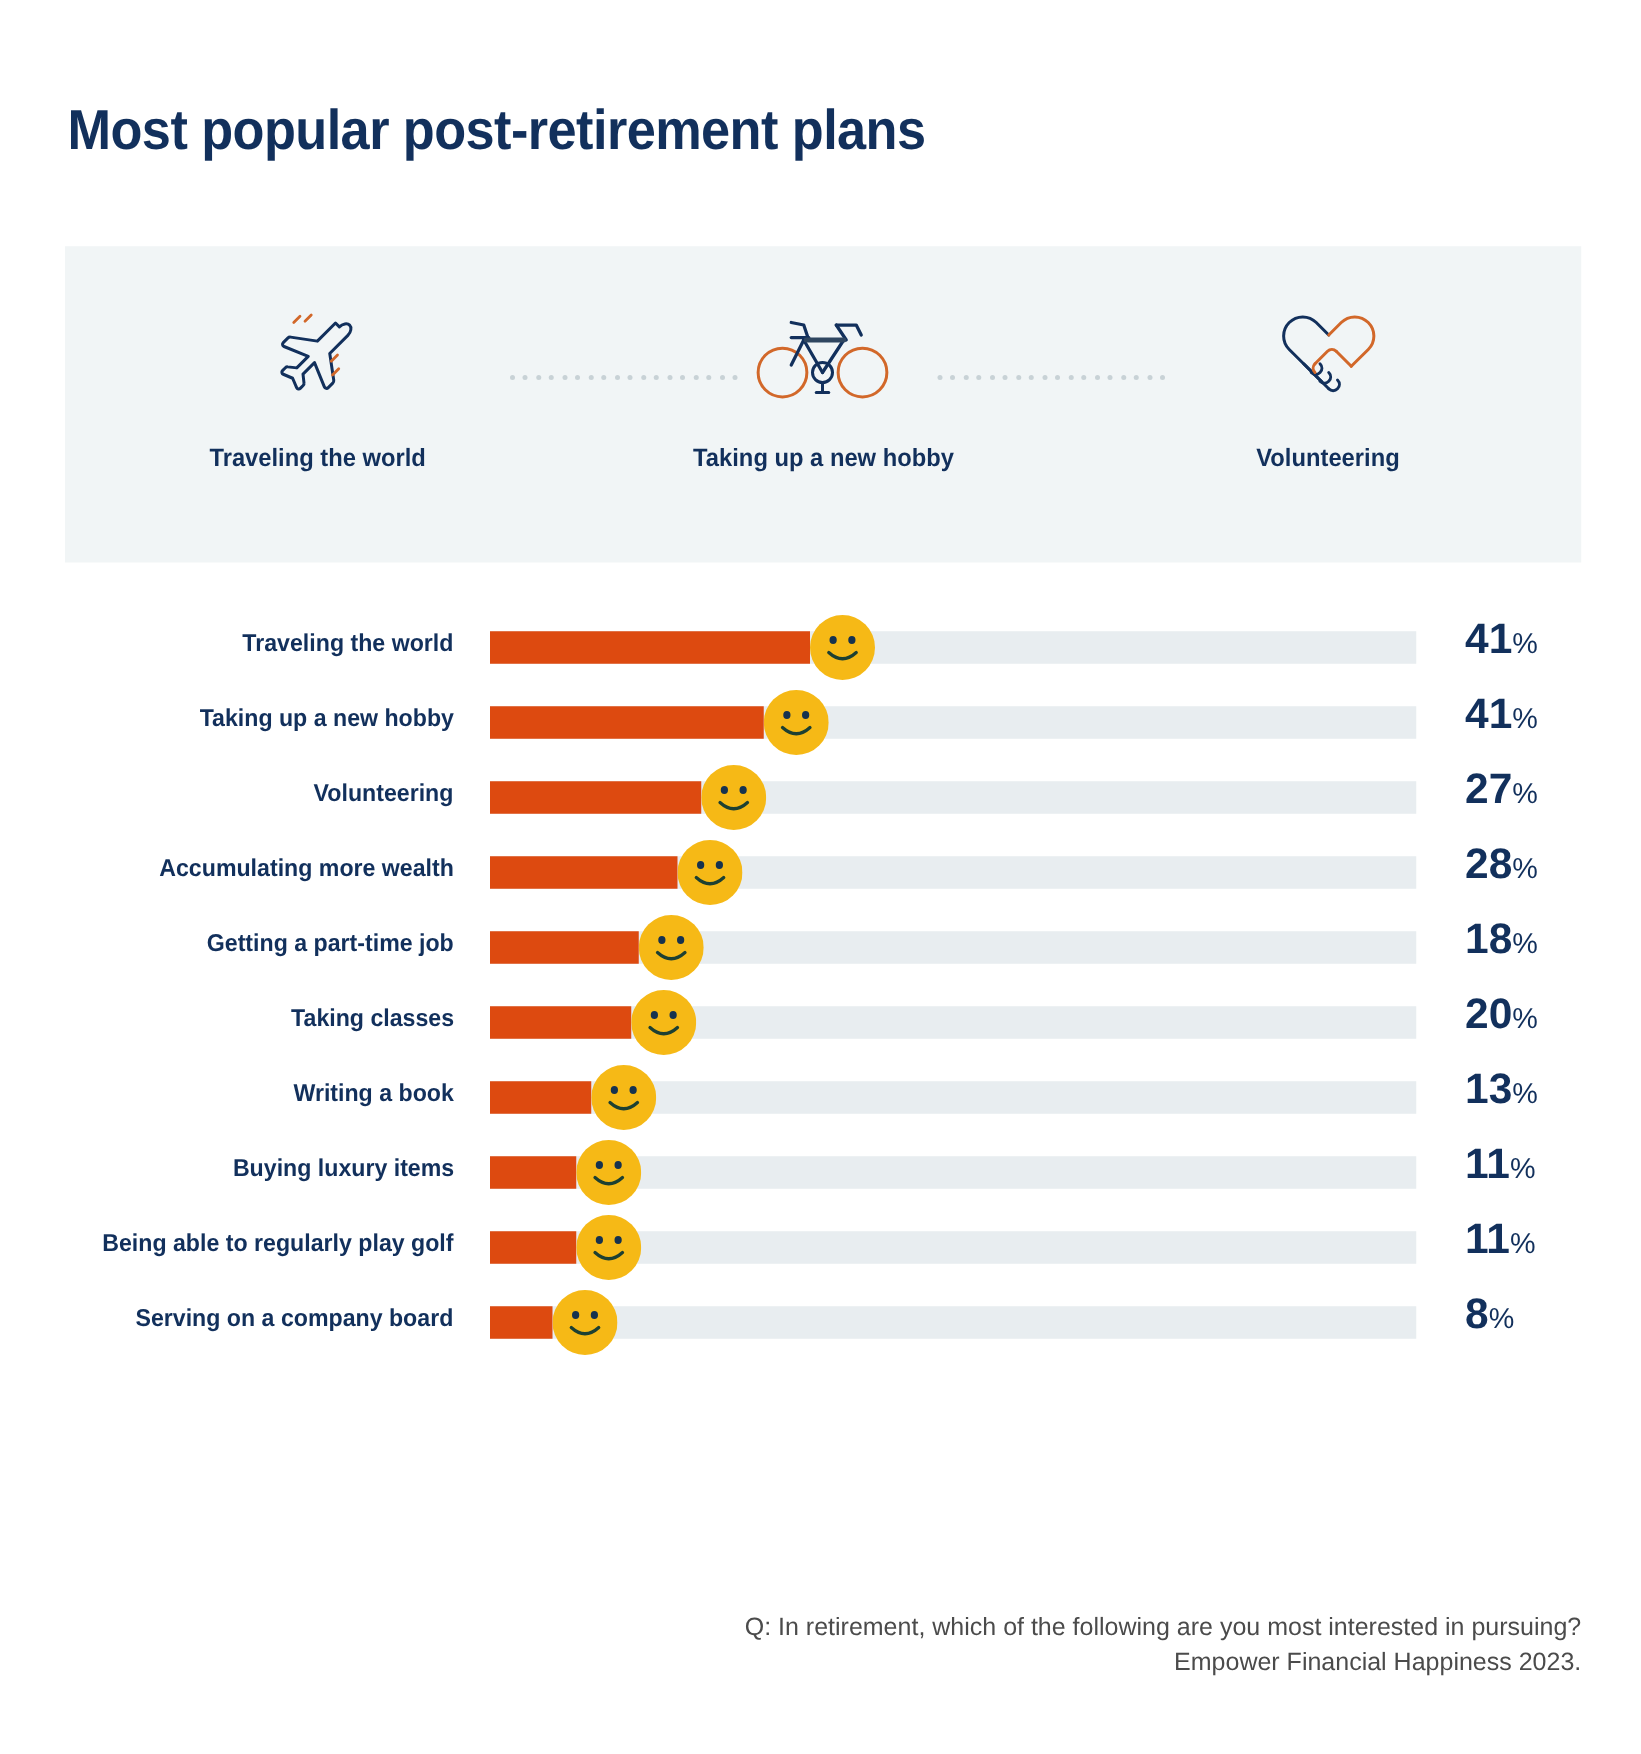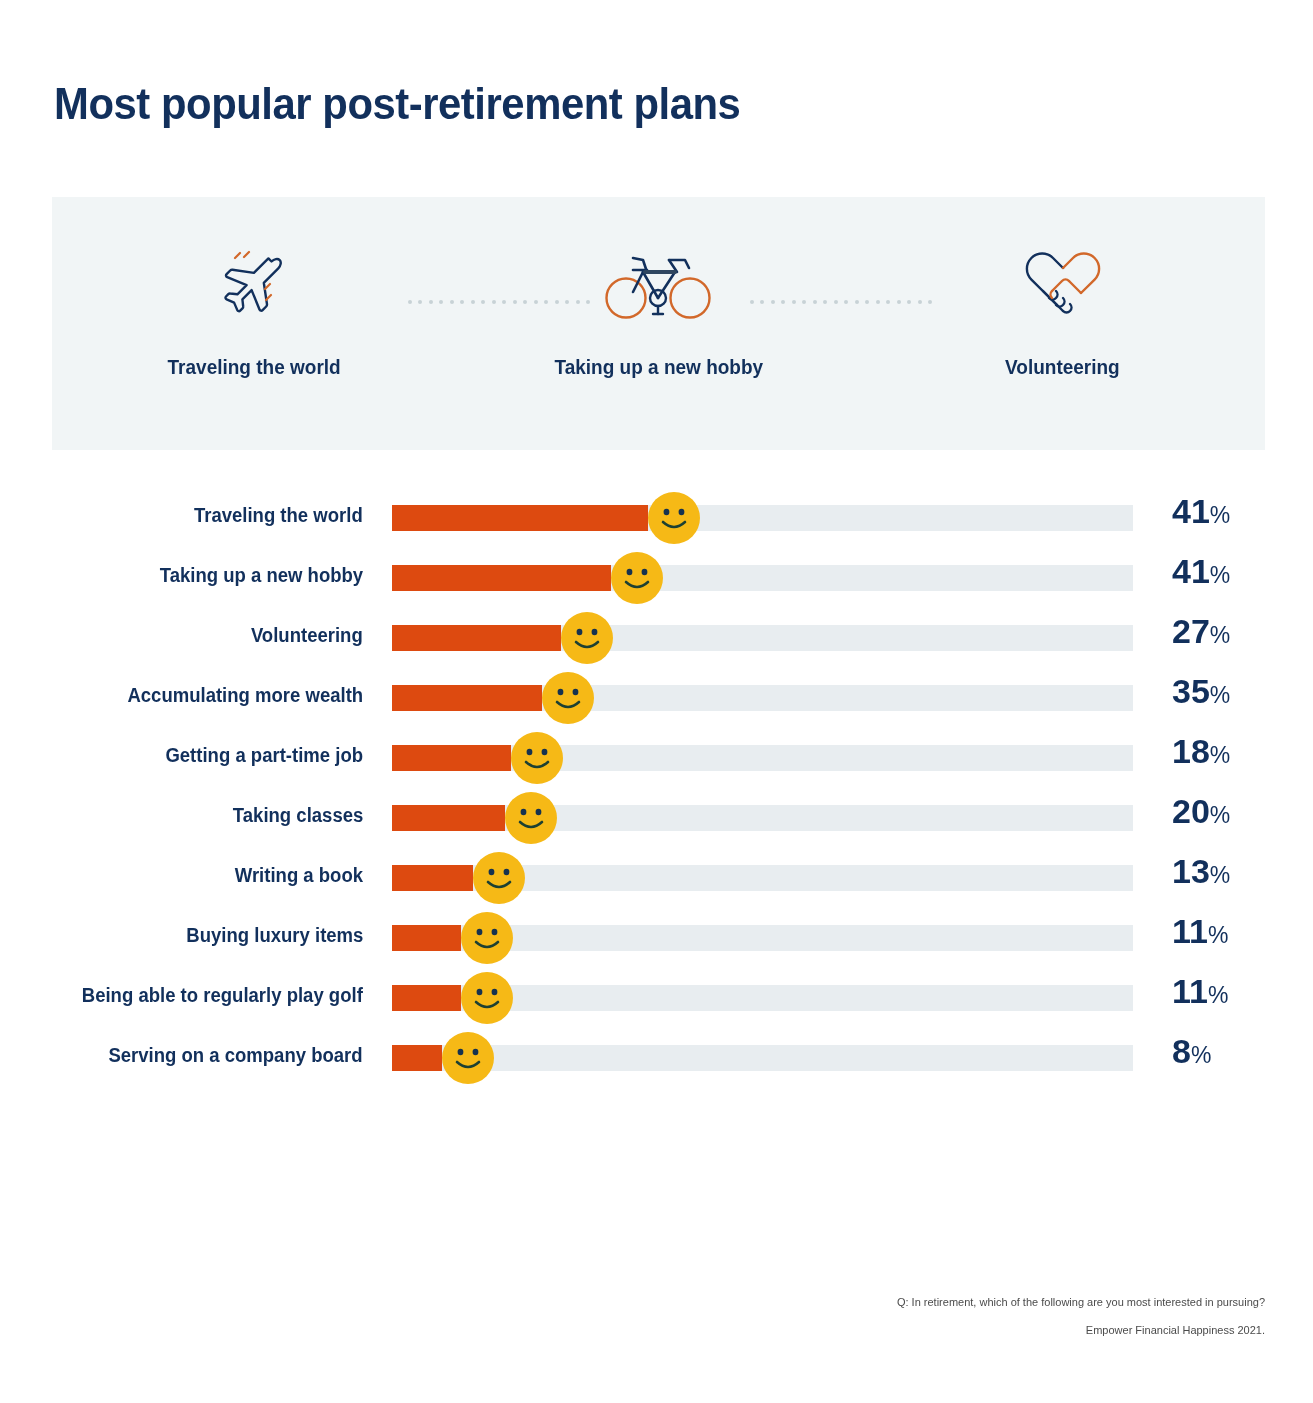--- a/index.html
+++ b/index.html
@@ -153,21 +153,21 @@
     font-size: 23px;
     font-weight: normal;
   }
 
   
   .footnote {
     position: absolute;
     right: 48px;
     top: 1288px;
     text-align: right;
-    font-size: 11px;
+    font-size: 20px;
     line-height: 28px;
     color: #4b4b4b;
     font-weight: normal;
   }
   .footnote div { white-space: nowrap; }
 </style>
 </head>
 <body>
 
 <div class="page-title">Most popular post-retirement plans</div>
@@ -331,21 +331,21 @@
       <div class="row-label">Accumulating more wealth</div>
       <div class="bar-track" style="width: 741px; background: rgb(232, 237, 240);">
         <div class="bar-fill" style="width: 150px; background: rgb(221, 74, 16);"></div>
         <div class="smiley" style="left: 176px;"><svg width="52" height="52" viewBox="0 0 52 52">
             <circle cx="26" cy="26" r="26" fill="#f6b916"></circle>
             <ellipse cx="18.5" cy="20" rx="2.9" ry="3.2" fill="#16324f"></ellipse>
             <ellipse cx="33.5" cy="20" rx="2.9" ry="3.2" fill="#16324f"></ellipse>
             <path d="M15 30 Q26 40 37 30" stroke="#1d4032" stroke-width="2.6" fill="none" stroke-linecap="round"></path>
           </svg></div>
       </div>
-      <div class="row-value"><span>35</span><span class="pct">%</span></div>
+      <div class="row-value"><span>28</span><span class="pct">%</span></div>
     </div>
     <div class="chart-row">
       <div class="row-label">Getting a part-time job</div>
       <div class="bar-track" style="width: 741px; background: rgb(232, 237, 240);">
         <div class="bar-fill" style="width: 119px; background: rgb(221, 74, 16);"></div>
         <div class="smiley" style="left: 145px;"><svg width="52" height="52" viewBox="0 0 52 52">
             <circle cx="26" cy="26" r="26" fill="#f6b916"></circle>
             <ellipse cx="18.5" cy="20" rx="2.9" ry="3.2" fill="#16324f"></ellipse>
             <ellipse cx="33.5" cy="20" rx="2.9" ry="3.2" fill="#16324f"></ellipse>
             <path d="M15 30 Q26 40 37 30" stroke="#1d4032" stroke-width="2.6" fill="none" stroke-linecap="round"></path>
@@ -415,14 +415,14 @@
             <ellipse cx="33.5" cy="20" rx="2.9" ry="3.2" fill="#16324f"></ellipse>
             <path d="M15 30 Q26 40 37 30" stroke="#1d4032" stroke-width="2.6" fill="none" stroke-linecap="round"></path>
           </svg></div>
       </div>
       <div class="row-value"><span>8</span><span class="pct">%</span></div>
     </div>
   </div>
 
 <div class="footnote">
   <div>Q: In retirement, which of the following are you most interested in pursuing?</div>
-  <div>Empower Financial Happiness 2021.</div>
+  <div>Empower Financial Happiness 2023.</div>
 </div>
 
 </body></html>

